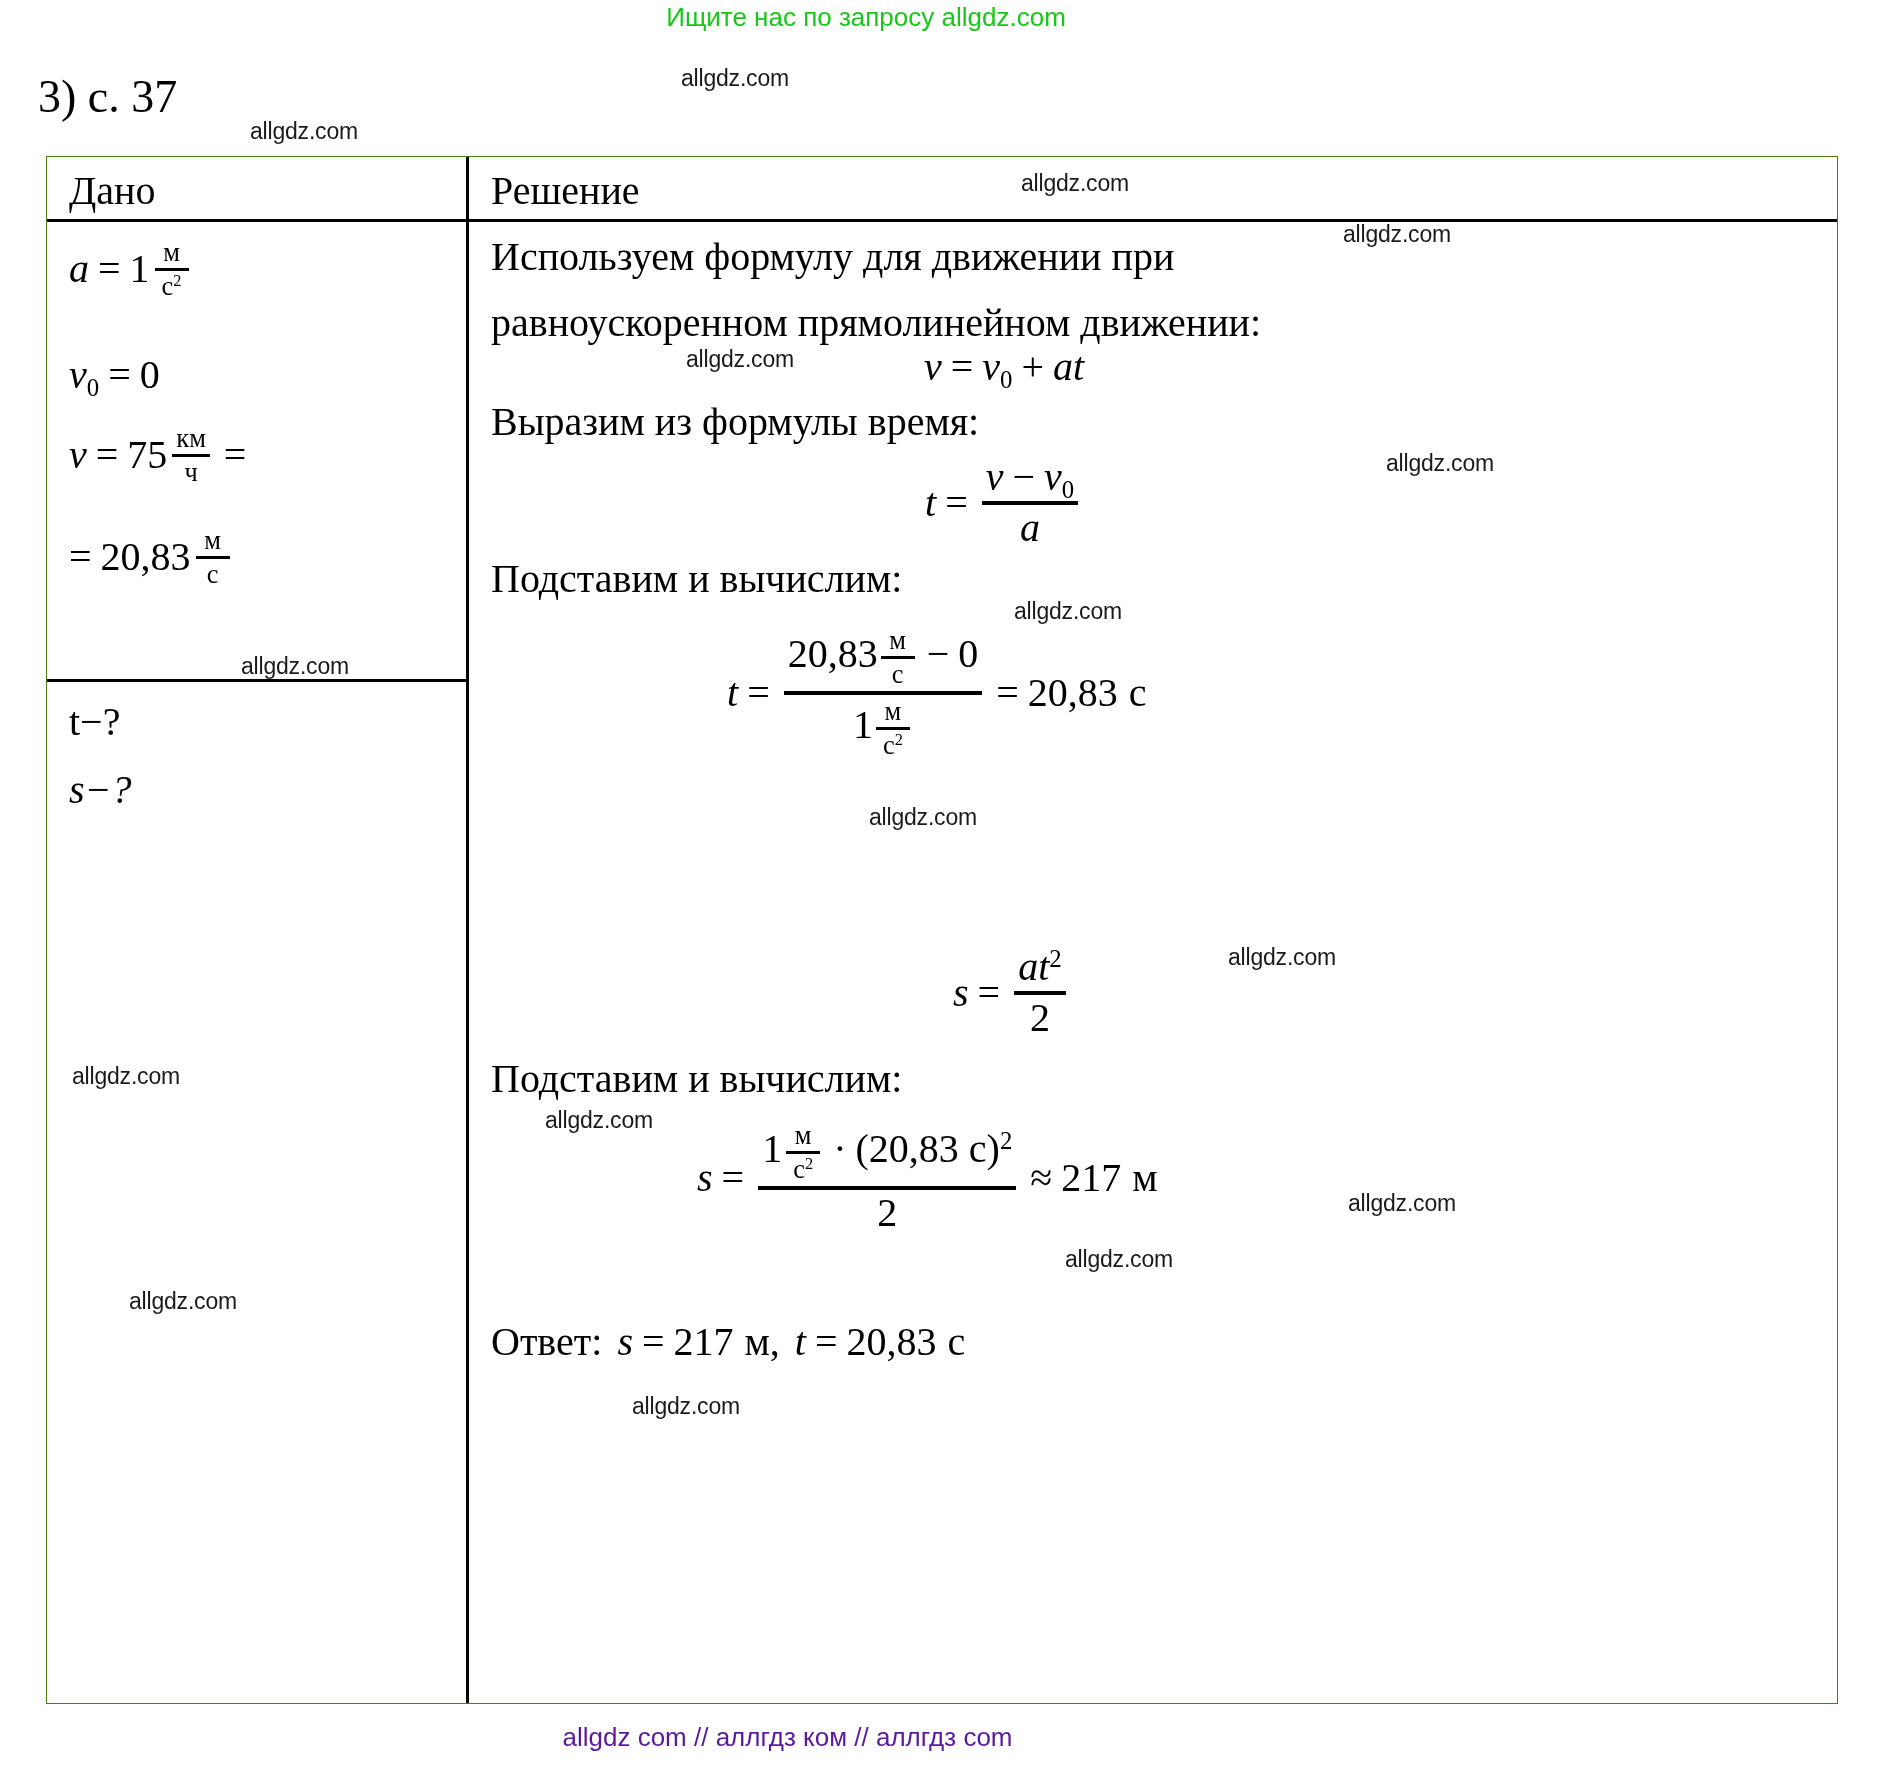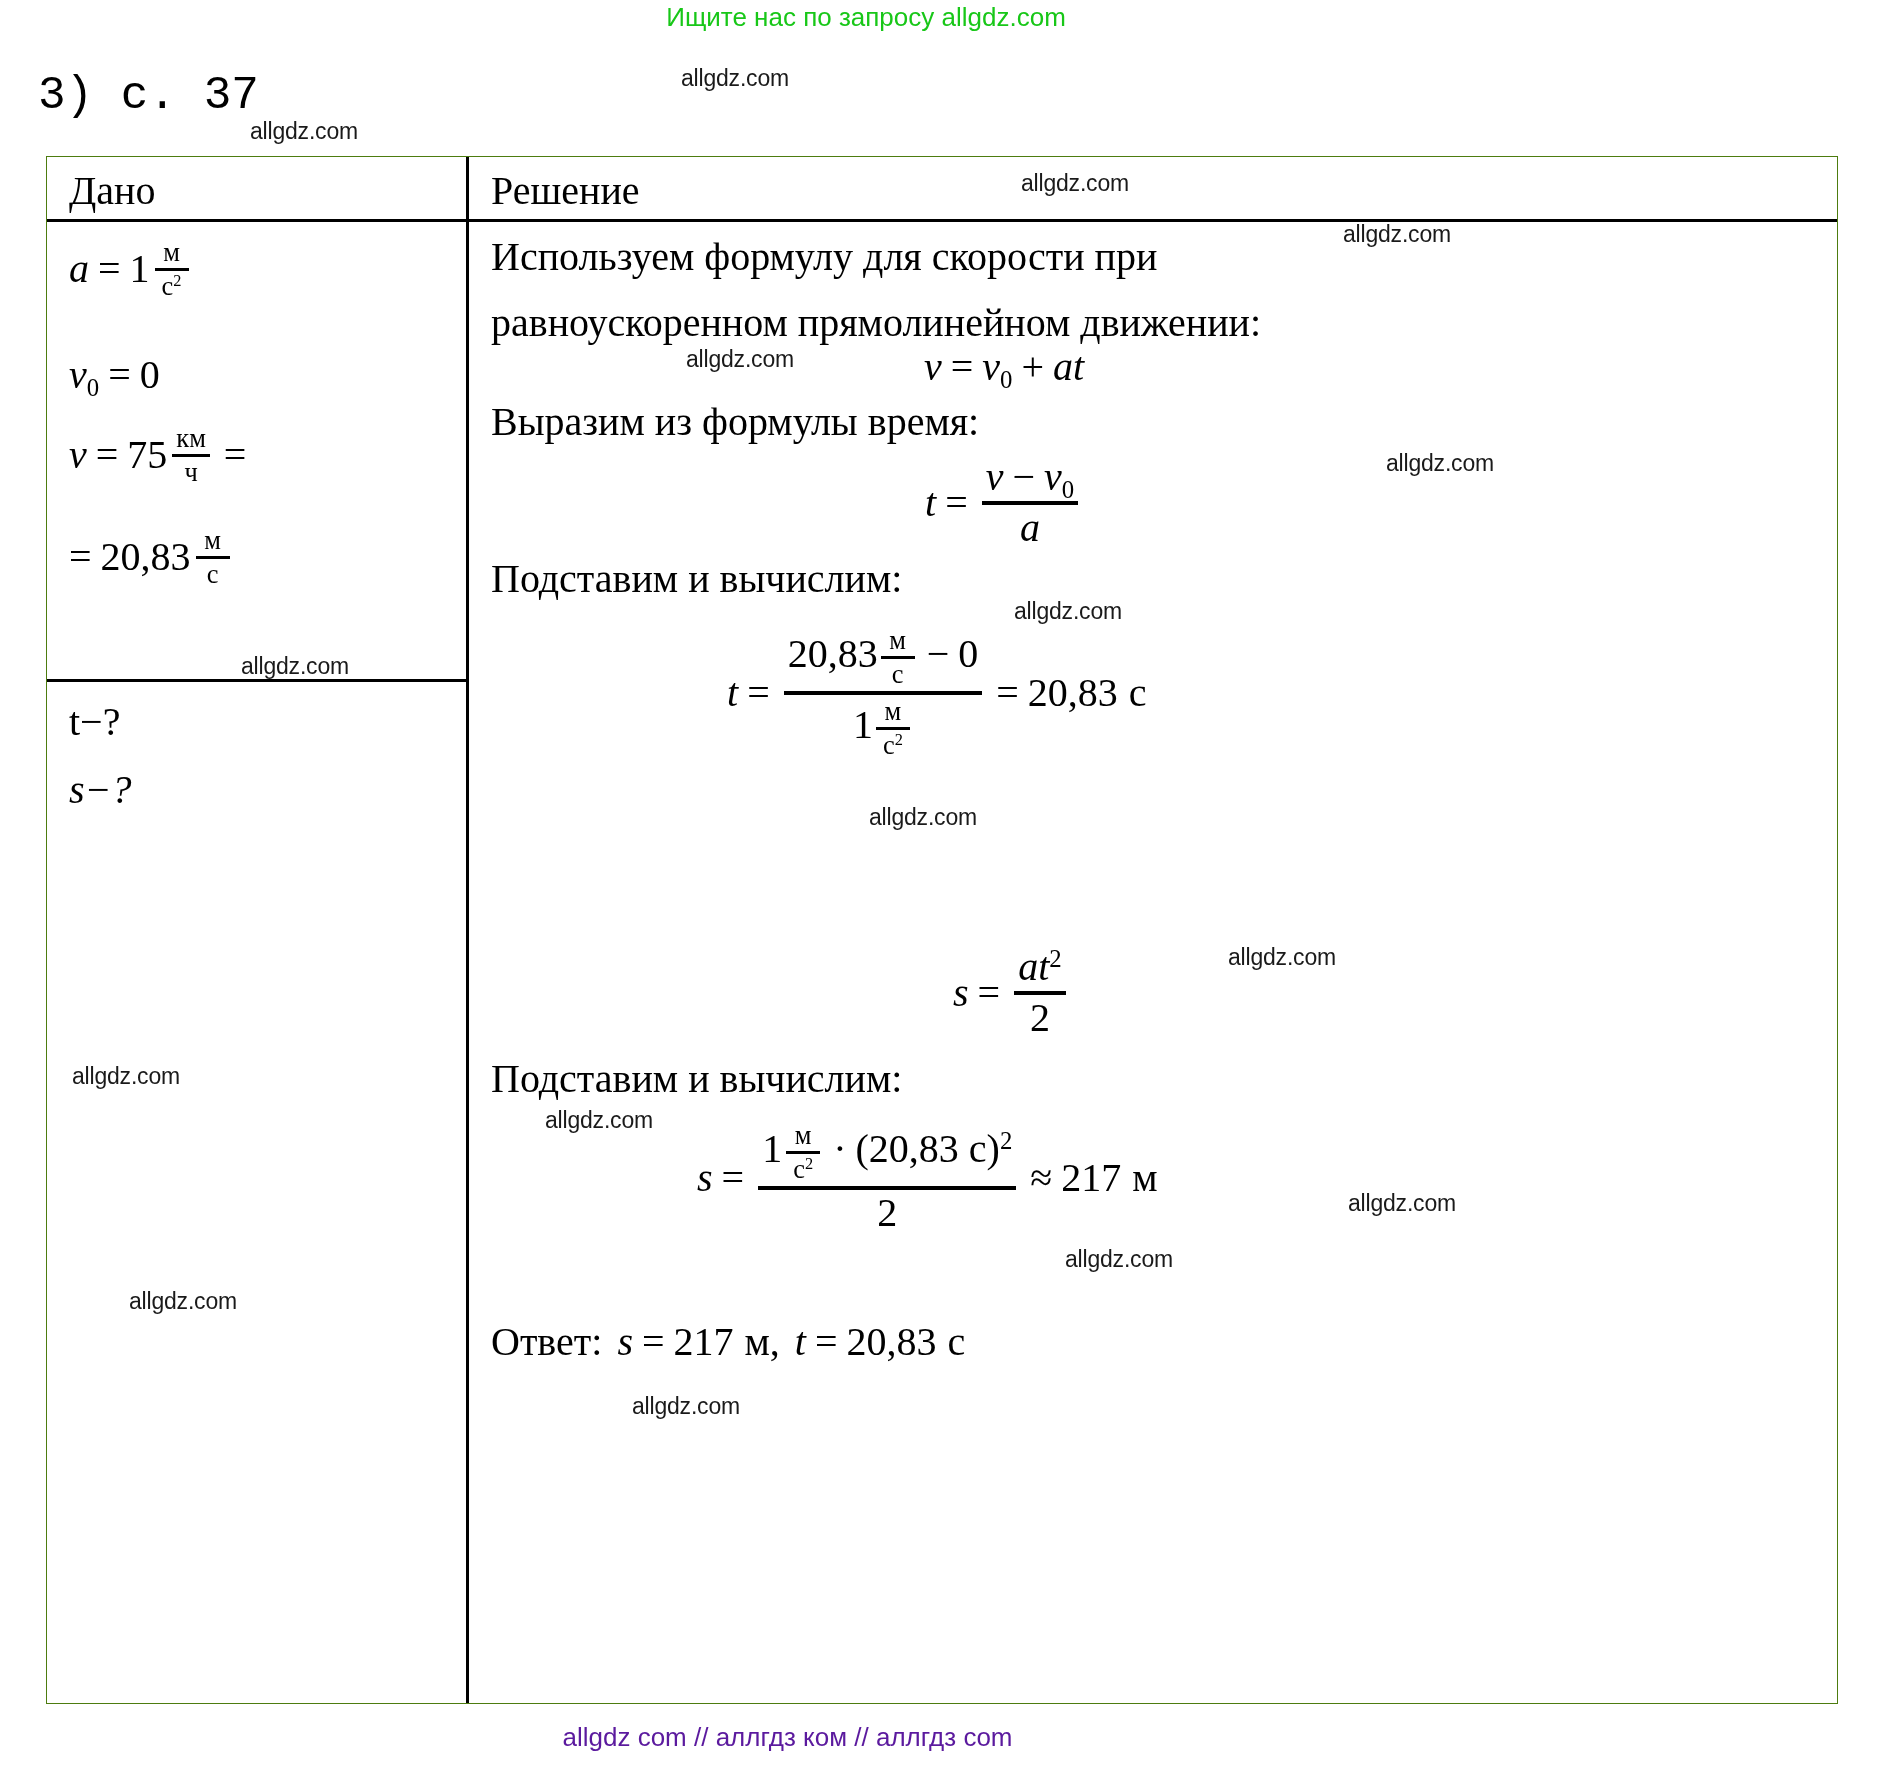--- a/index.html
+++ b/index.html
@@ -36,21 +36,21 @@
     color: #18c718;
     white-space: nowrap;
   }
 
   
   #problem-number {
     position: absolute;
     left: 38px;
     top: 70px;
     font-size: 46px;
-    font-family: Liberation Mono, monospace;
+    font-family: Liberation Serif, serif;
     white-space: nowrap;
   }
 
   
   #solution-table {
     position: absolute;
     left: 46px;
     top: 156px;
     width: 1792px;
     height: 1548px;
@@ -217,21 +217,21 @@
   </div>
 
   <div class="mathrow" style="left:22px; top:545px; font-size:40px;">
     <span class="up">t−?</span>
   </div>
 
   <div class="mathrow" style="left:22px; top:613px; font-size:40px;">
     <span class="it">s−?</span>
   </div>
 
-  <div class="para" style="left:444px; top:78px;">Используем формулу для скорости при</div>
+  <div class="para" style="left:444px; top:78px;">Используем формулу для движении при</div>
   <div class="para" style="left:444px; top:134px;margin-top:10px;">равноускоренном прямолинейном движении:</div>
 
   <div class="mathrow" style="left:877px; top:190px;">
     <span class="it">v</span>
     <span class="op">=</span>
     <span class="it"><span>v</span><span class="sub">0</span></span>
     <span class="op">+</span>
     <span class="it">at</span>
   </div>
 

